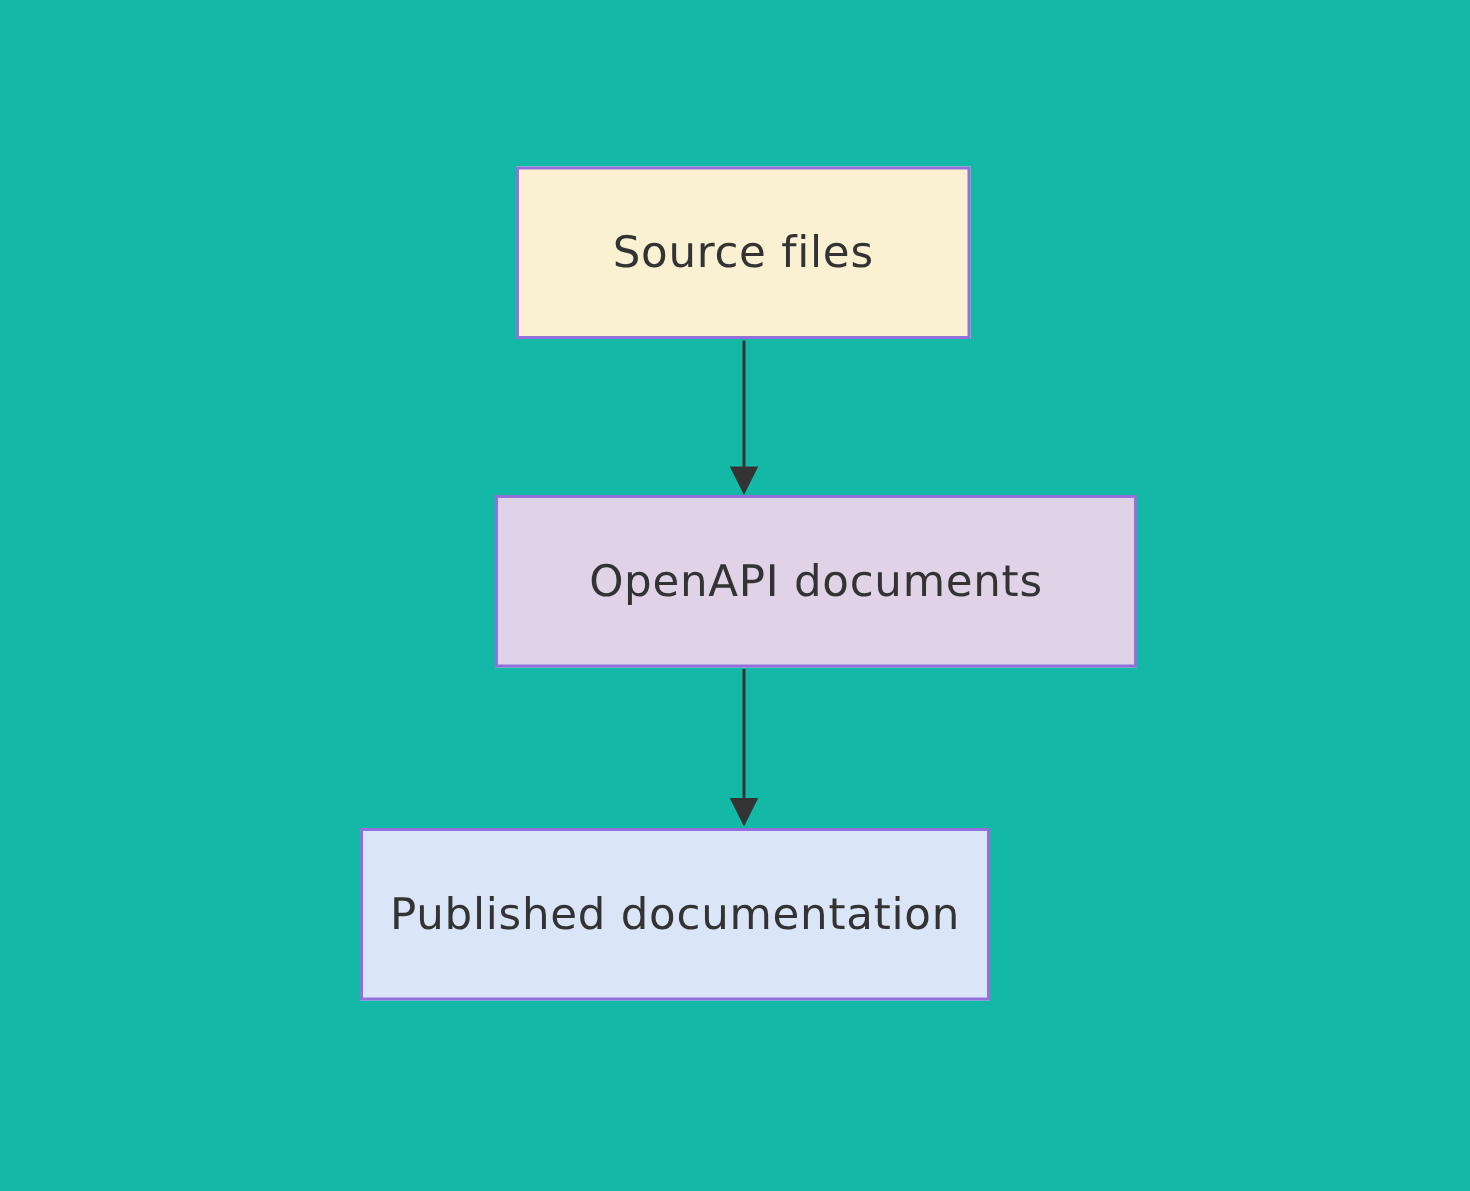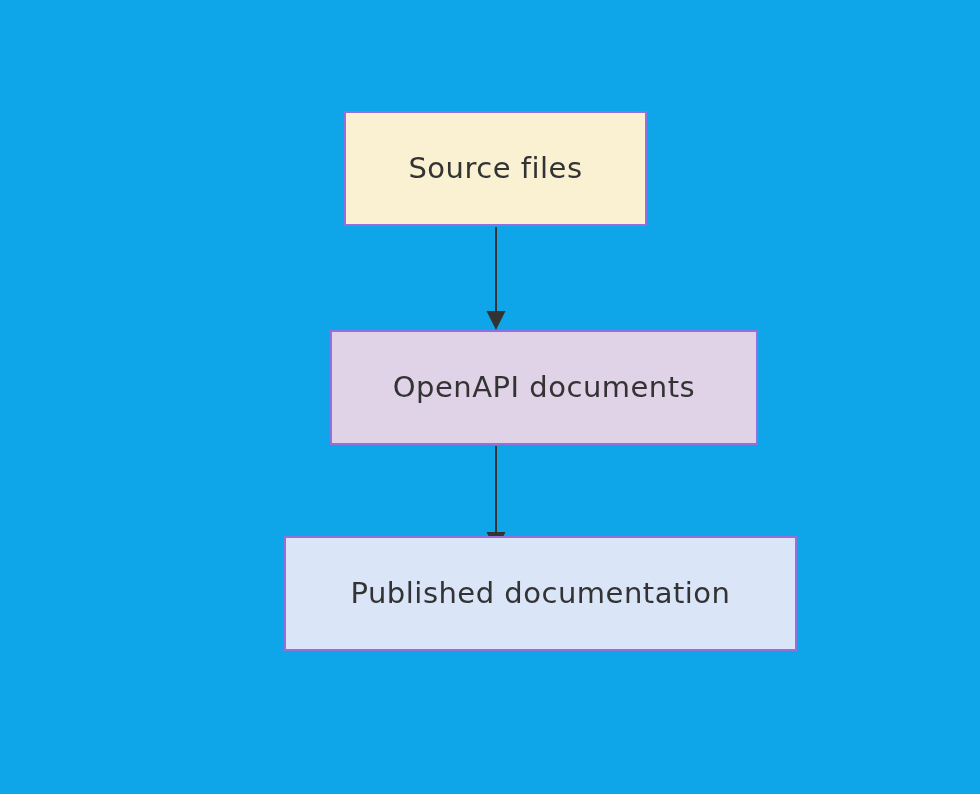--- a/index.html
+++ b/index.html
@@ -4,21 +4,21 @@
 <style>
   html, body {
     margin: 0;
     padding: 0;
     background: #ffffff;
   }
   .canvas {
     position: relative;
     width: 980px;
     height: 794px;
-    background: #0ea5e9;
+    background: #14b8a6;
     overflow: hidden;
     font-family: "DejaVu Sans", "Liberation Sans", sans-serif;
   }
   .edges-layer {
     position: absolute;
     left: 0;
     top: 0;
     width: 980px;
     height: 794px;
     pointer-events: none;
@@ -45,24 +45,23 @@
     height: 115px;
   }
   .node-openapi {
     left: 282px;
     top: 330px;
     width: 428px;
     height: 115px;
   }
   .node-published {
     left: 240px;
-    top: 536px;
-    width: 513px;
+    top: 552px;
+    width: 420px;
     height: 115px;
-    margin-left: 44px;
   }
 </style>
 </head>
 <body>
 
 <div class="canvas">
 
   <svg class="edges-layer" width="980" height="794" viewBox="0 0 980 794" xmlns="http://www.w3.org/2000/svg">
     <g>
       <line x1="496" y1="227" x2="496" y2="315" stroke-width="2" stroke="#333333"></line>

